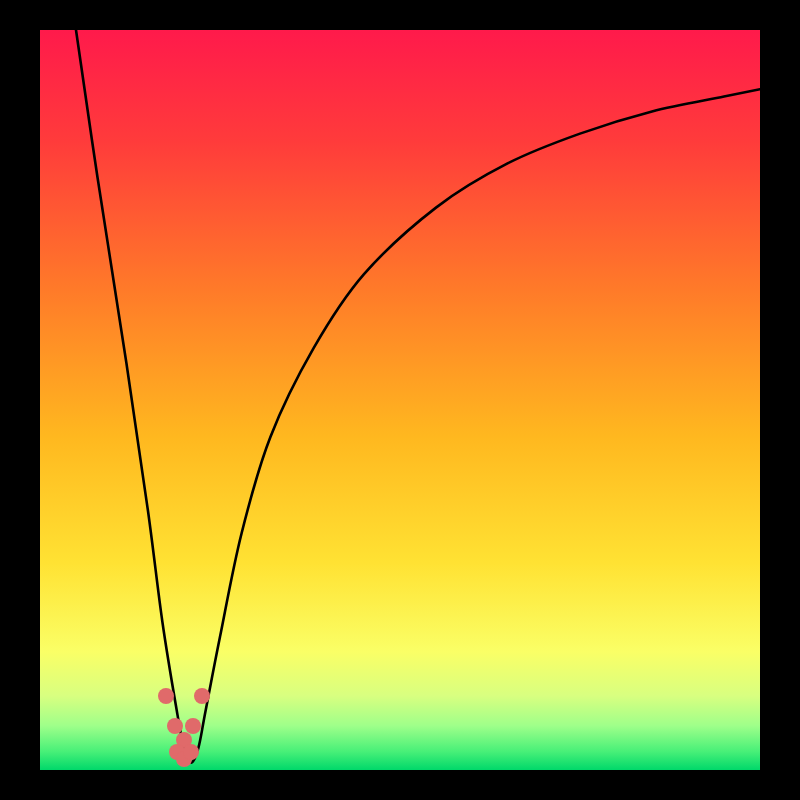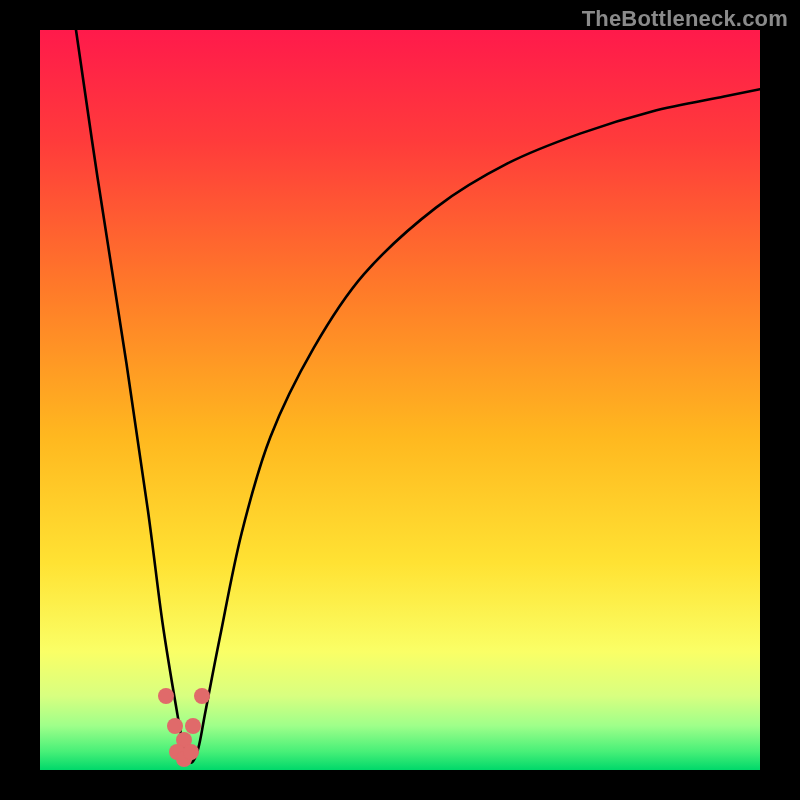--- a/index.html
+++ b/index.html
@@ -57,21 +57,20 @@
     font-weight: 600;
     color: #8a8a8a;
     letter-spacing: 0.2px;
   }
 </style>
 </head>
 <body>
 
 <div class="frame">
 
-  <div class="watermark">TheBottleneck.com</div>
 
   <div class="plot">
     <svg class="gradient" viewBox="0 0 720 740" preserveAspectRatio="none">
       <defs>
         <linearGradient id="bg" x1="0" y1="0" x2="0" y2="1">
             <stop offset="0%" stop-color="#ff1a4b"></stop>
             <stop offset="15%" stop-color="#ff3b3b"></stop>
             <stop offset="35%" stop-color="#ff7a29"></stop>
             <stop offset="55.00000000000001%" stop-color="#ffb81f"></stop>
             <stop offset="72%" stop-color="#ffe233"></stop>

